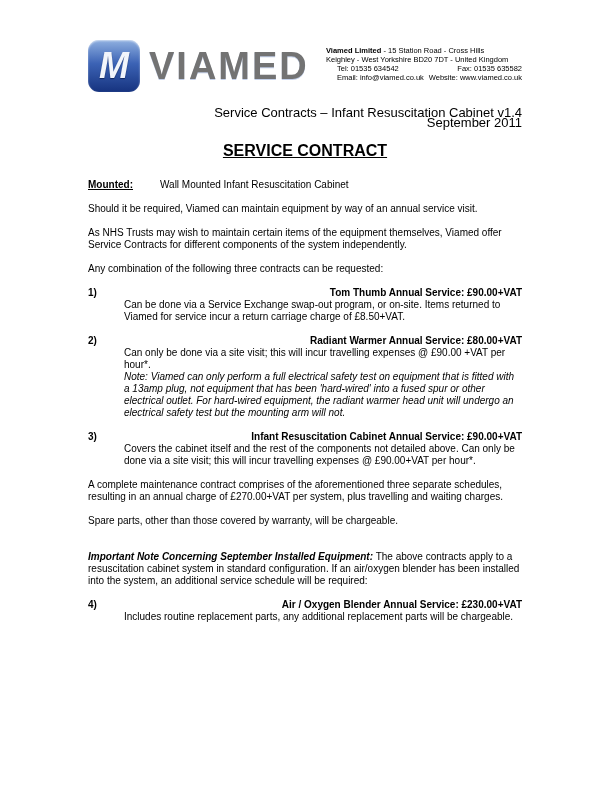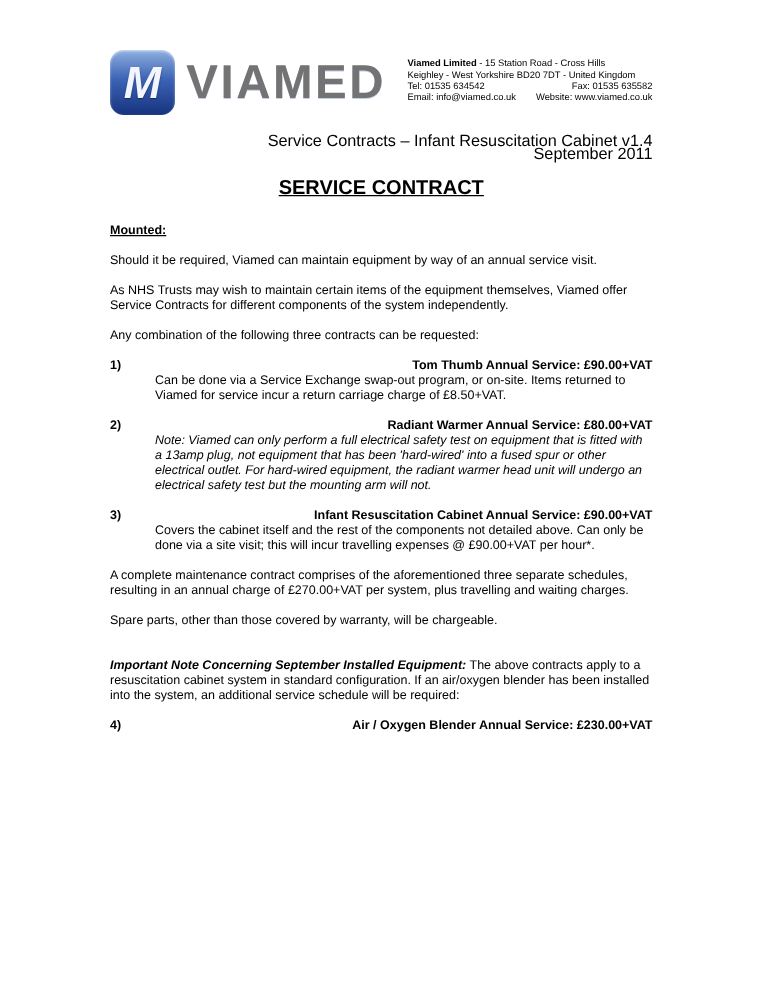--- a/index.html
+++ b/index.html
@@ -44,21 +44,21 @@
     color: #737373;
     text-shadow: 0 1px 0 #c3d0ea;
   }
 
   .contact {
     width: 196px;
     font-size: 7.5px;
     line-height: 9px;
     margin-top: 6px;
   }
-  .contact-row { display: flex; justify-content: space-between; }
+  .contact-row { display: flex; justify-content: space-between; margin-left: 11px; }
   .contact .bold { font-weight: 700; }
 
   
   .doc-ref {
     text-align: right;
     font-size: 13px;
     line-height: 9.5px;
     margin-top: 16px;
   }
 
@@ -116,40 +116,42 @@
 
   <div class="doc-ref">
     <div>Service Contracts – Infant Resuscitation Cabinet v1.4</div>
     <div>September 2011</div>
   </div>
 
   <div class="doc-title">SERVICE CONTRACT</div>
 
   <div class="product-row">
     <span class="product-label">Mounted:</span>
+    <span>Wall Mounted Infant Resuscitation Cabinet</span>
   </div>
 
   <div class="para">Should it be required, Viamed can maintain equipment by way of an annual service visit.</div>
 
   <div class="para">As NHS Trusts may wish to maintain certain items of the equipment themselves, Viamed offer Service Contracts for different components of the system independently.</div>
 
   <div class="para">Any combination of the following three contracts can be requested:</div>
 
   <div class="item">
     <div class="item-num">1)</div>
     <div class="item-content">
       <div class="item-heading">Tom Thumb Annual Service: £90.00+VAT</div>
       <div class="item-text">Can be done via a Service Exchange swap-out program, or on-site. Items returned to Viamed for service incur a return carriage charge of £8.50+VAT.</div>
     </div>
   </div>
 
   <div class="item">
     <div class="item-num">2)</div>
     <div class="item-content">
       <div class="item-heading">Radiant Warmer Annual Service: £80.00+VAT</div>
+      <div class="item-text">Can only be done via a site visit; this will incur travelling expenses @ £90.00 +VAT per hour*.</div>
       <div class="item-note">Note: Viamed can only perform a full electrical safety test on equipment that is fitted with a 13amp plug, not equipment that has been 'hard-wired' into a fused spur or other electrical outlet. For hard-wired equipment, the radiant warmer head unit will undergo an electrical safety test but the mounting arm will not.</div>
     </div>
   </div>
 
   <div class="item">
     <div class="item-num">3)</div>
     <div class="item-content">
       <div class="item-heading">Infant Resuscitation Cabinet Annual Service: £90.00+VAT</div>
       <div class="item-text">Covers the cabinet itself and the rest of the components not detailed above. Can only be done via a site visit; this will incur travelling expenses @ £90.00+VAT per hour*.</div>
     </div>
@@ -160,16 +162,17 @@
   <div class="para">Spare parts, other than those covered by warranty, will be chargeable.</div>
 
   <div class="para para-gap">
     <span class="bold-italic">Important Note Concerning September Installed Equipment:</span><span> The above contracts apply to a resuscitation cabinet system in standard configuration. If an air/oxygen blender has been installed into the system, an additional service schedule will be required:</span>
   </div>
 
   <div class="item">
     <div class="item-num">4)</div>
     <div class="item-content">
       <div class="item-heading">Air / Oxygen Blender Annual Service: £230.00+VAT</div>
+      <div class="item-text">Includes routine replacement parts, any additional replacement parts will be chargeable.</div>
     </div>
   </div>
 
 </div>
 
 </body></html>

